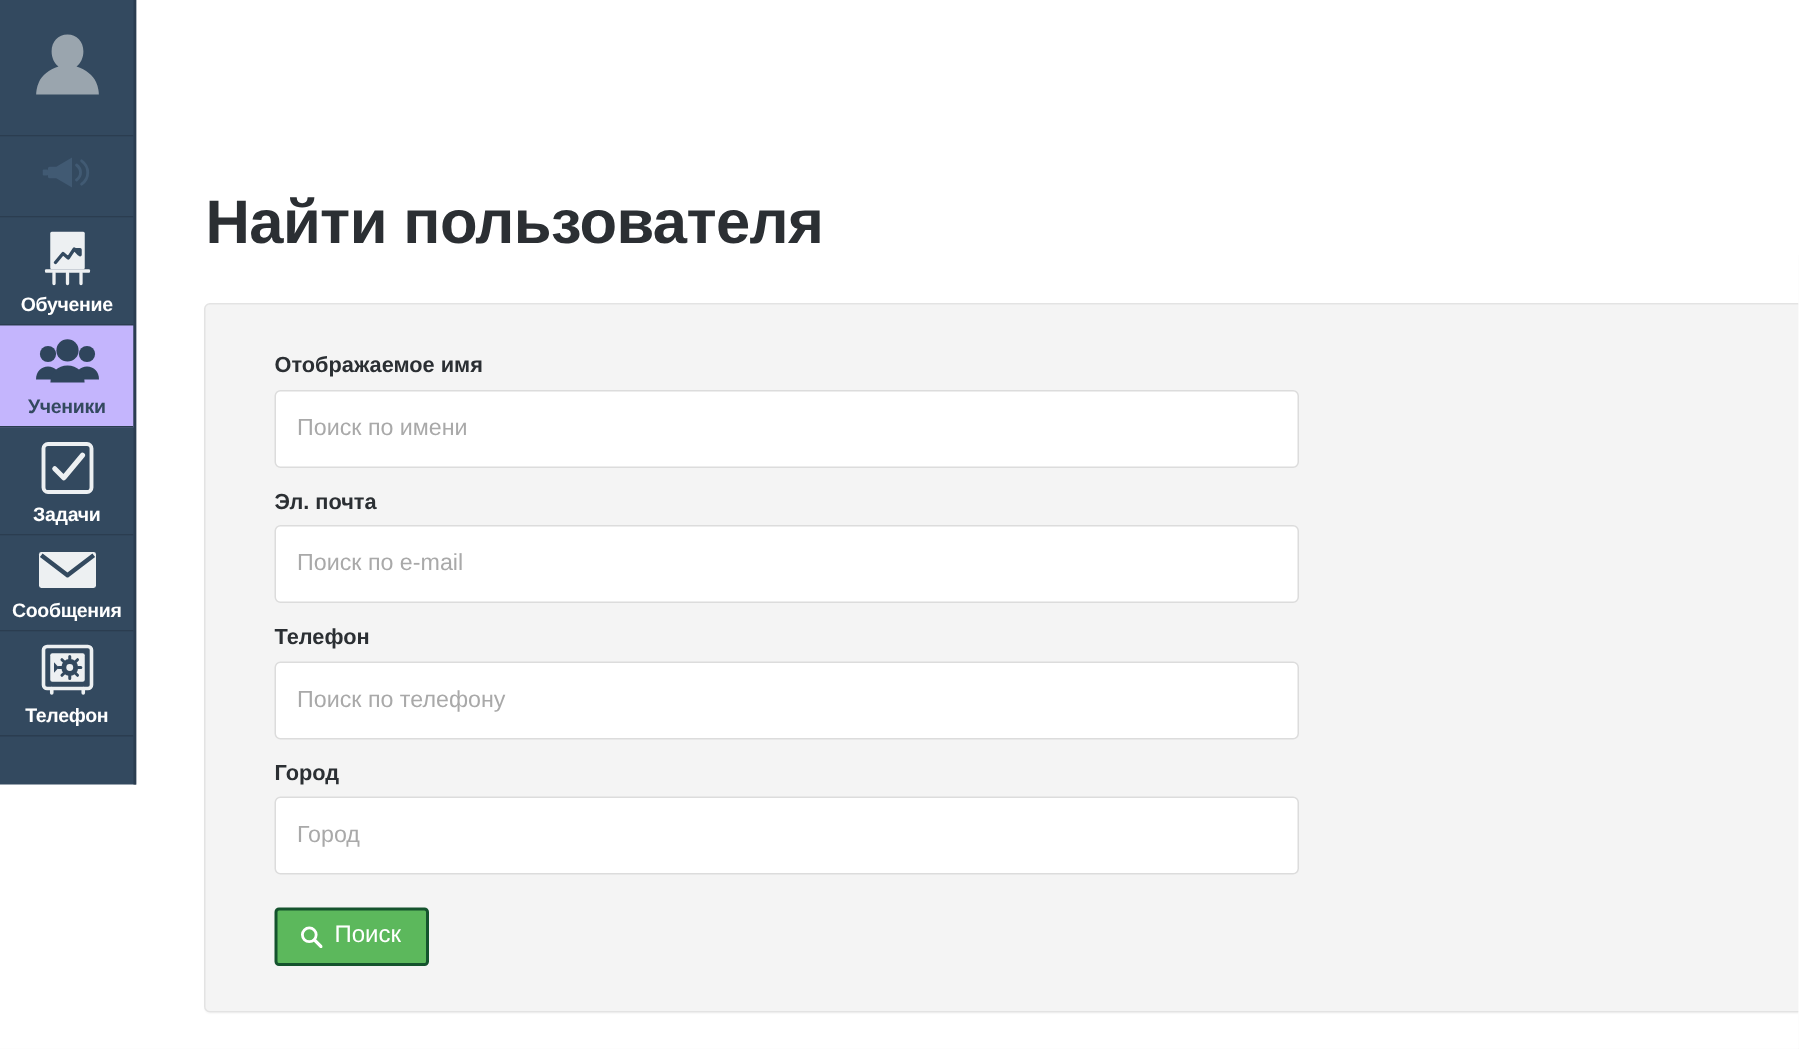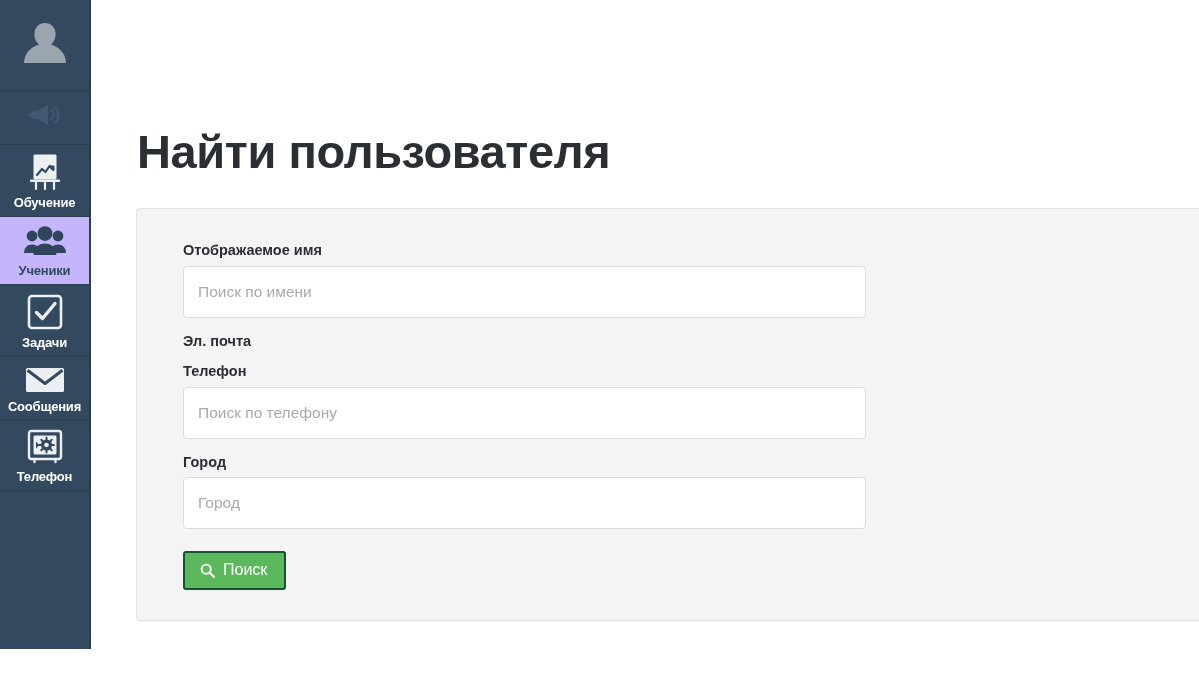--- a/index.html
+++ b/index.html
@@ -17,21 +17,21 @@
   .app {
     display: flex;
     width: 1199px;
     height: 699px;
   }
 
   
   .sidebar {
     width: 91px;
     min-width: 91px;
-    height: 649px;
+    height: 523px;
     background: #33495f;
     border-right: 2px solid #2b3d50;
     display: flex;
     flex-direction: column;
     overflow: hidden;
   }
 
   .sidebar-avatar {
     height: 91px;
     min-height: 91px;
@@ -84,21 +84,21 @@
     flex: 1;
     height: 699px;
     background: #ffffff;
     overflow: hidden;
     position: relative;
   }
 
   .page-title {
     margin: 0;
     padding: 128px 0 0 46px;
-    font-size: 47px;
+    font-size: 41px;
     font-weight: bold;
     color: #2b2f33;
     letter-spacing: -0.4px;
     line-height: 1;
   }
 
   .search-card {
     margin: 33px 0 0 45px;
     background: #f4f4f4;
     border: 1px solid #e3e3e3;
@@ -251,20 +251,21 @@
 
     <section class="search-card">
 
       <div class="form-group">
         <label class="form-label">Отображаемое имя</label>
         <input class="form-input" type="text" placeholder="Поиск по имени" style="">
       </div>
 
       <div class="form-group">
         <label class="form-label">Эл. почта</label>
+        <input class="form-input" type="text" placeholder="Поиск по e-mail" style="">
       </div>
 
       <div class="form-group">
         <label class="form-label">Телефон</label>
         <input class="form-input" type="text" placeholder="Поиск по телефону" style="">
       </div>
 
       <div class="form-group">
         <label class="form-label">Город</label>
         <input class="form-input" type="text" placeholder="Город" style="">

